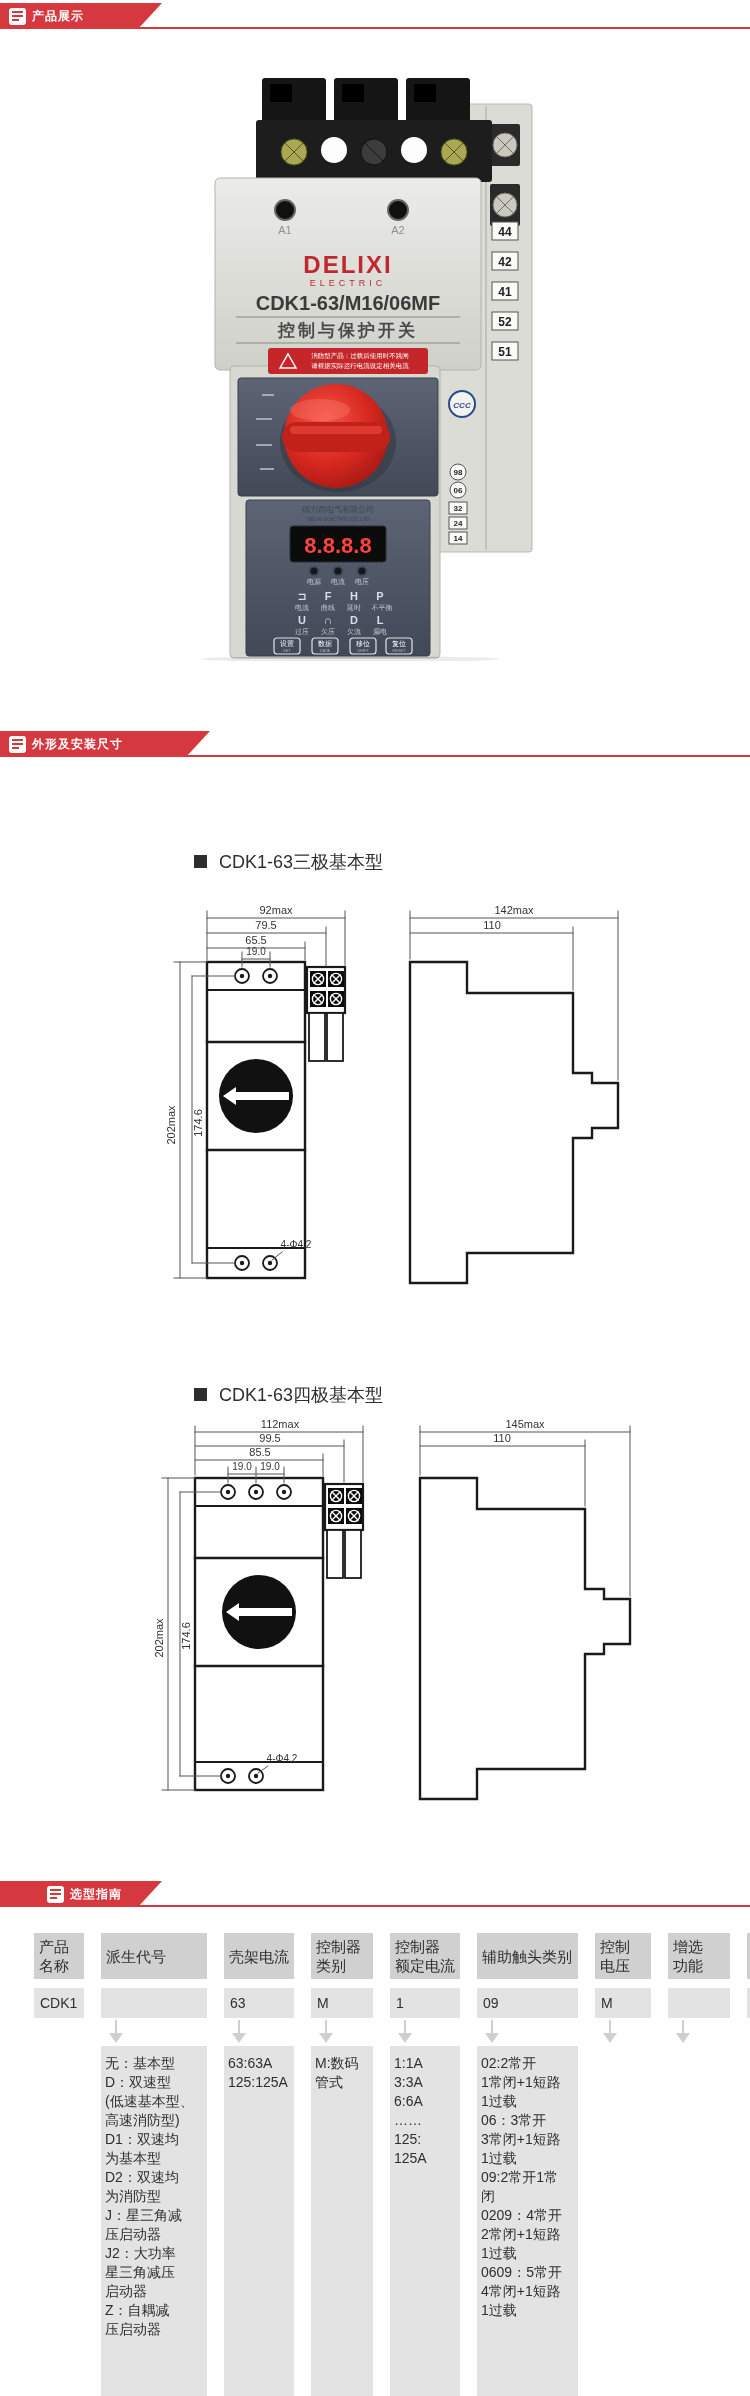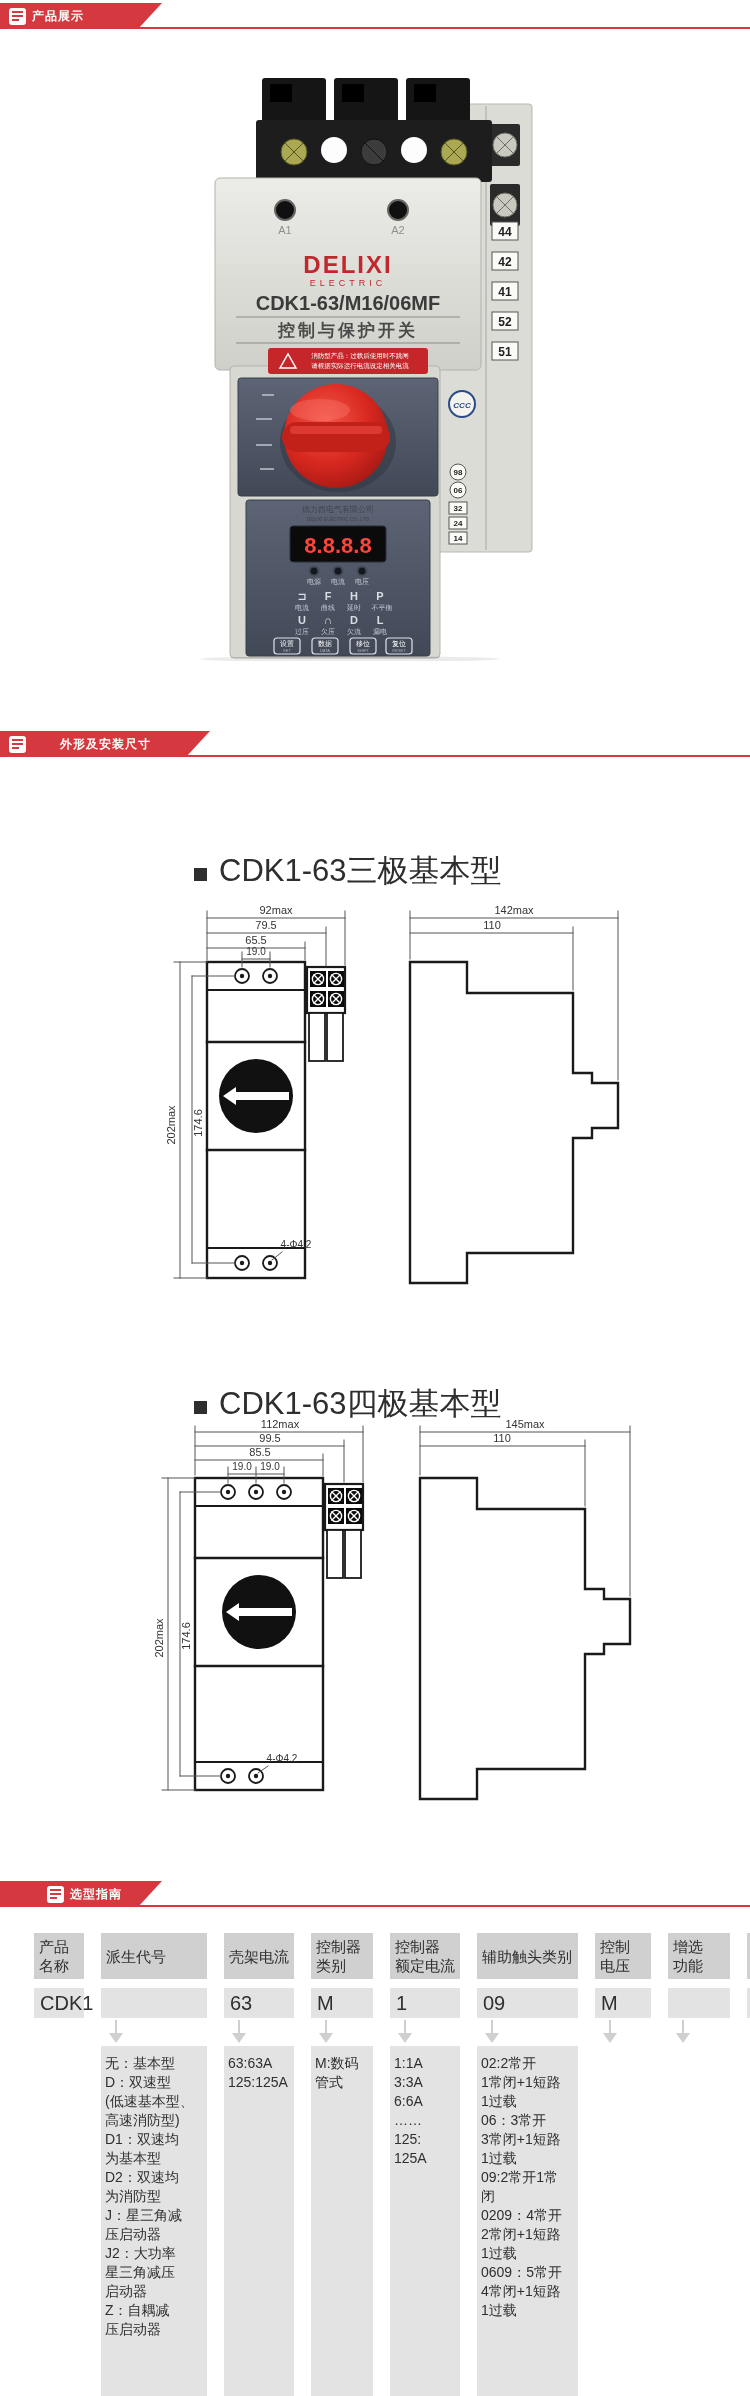--- a/index.html
+++ b/index.html
@@ -10,28 +10,28 @@
   .banner{position:absolute;left:0;height:26px;background:#d5393f;display:flex;align-items:center;
           padding-left:9px;box-sizing:border-box;}
   .banner .slant{position:absolute;right:-24px;top:0;width:0;height:0;
           border-top:26px solid #d5393f;border-right:24px solid transparent;}
   .banner-line{position:absolute;left:0;width:750px;height:2px;background:#d5393f;}
   .banner-title{color:#fff;font-size:12px;font-weight:bold;letter-spacing:1px;margin-left:6px;white-space:nowrap;}
   .doc-icon{width:17px;height:17px;background:#fff;border-radius:3px;position:relative;flex:0 0 auto;}
   .doc-icon i{position:absolute;left:3px;right:3px;height:2px;background:#d5393f;}
   .doc-icon i:nth-child(1){top:3px;} .doc-icon i:nth-child(2){top:7px;} .doc-icon i:nth-child(3){top:11px;width:7px;}
   
-  .draw-title{position:absolute;left:194px;font-size:31px;color:#2e2e2e;white-space:nowrap;}
+  .draw-title{position:absolute;left:194px;font-size:18px;color:#2e2e2e;white-space:nowrap;}
   .draw-title .sq{display:inline-block;width:13px;height:13px;background:#2e2e2e;margin-right:12px;}
   
   .grid{position:absolute;left:34px;display:grid;column-gap:17px;
         grid-template-columns:50px 106px 70px 62px 70px 101px 56px 62px 60px;border-radius:23px;}
   .th{background:#d0d0d0;font-size:15px;color:#2f2f2f;display:flex;align-items:center;
       padding:4px 5px;box-sizing:border-box;white-space:pre-line;line-height:19px;}
-  .tc{background:#e3e3e3;font-size:20px;color:#2f2f2f;display:flex;align-items:center;
+  .tc{background:#e3e3e3;font-size:14px;color:#2f2f2f;display:flex;align-items:center;
       padding:2px 6px;box-sizing:border-box;}
   .td{background:#e3e3e3;font-size:14px;color:#2f2f2f;line-height:19px;
       padding:8px 4px;box-sizing:border-box;white-space:pre-line;overflow:hidden;}
   .td.empty{background:transparent;}
   .arrowcell{display:flex;}
   .arrow{position:relative;width:14px;height:24px;margin-left:8px;}
   .arrow::before{content:'';position:absolute;left:6px;top:0;width:2px;height:14px;background:#cfcfcf;}
   .arrow::after{content:'';position:absolute;left:0;top:13px;border-left:7px solid transparent;
         border-right:7px solid transparent;border-top:10px solid #cfcfcf;}
   svg text{font-family:"Liberation Sans","DejaVu Sans",sans-serif;}
@@ -236,21 +236,21 @@
       <text x="193" y="570" font-size="7" fill="#fff">移位</text>
       <text x="193" y="576" font-size="4" fill="#aab0bb">SHIFT</text>
       <rect x="216" y="562" width="26" height="16" rx="3" fill="none" stroke="#dfe3ea" stroke-width="1.2"></rect>
       <text x="229" y="570" font-size="7" fill="#fff">复位</text>
       <text x="229" y="576" font-size="4" fill="#aab0bb">RESET</text>
     </g>
   </g>
   <ellipse cx="180" cy="583" rx="150" ry="3" fill="#000" opacity="0.08"></ellipse>
 </svg>
 
-<div class="banner" style="top:731px;width:186px;gap:28px;">
+<div class="banner" style="top:731px;width:186px;">
   <span class="doc-icon">
       <i></i>
       <i></i>
       <i></i>
     </span>
   <span class="banner-title">外形及安装尺寸</span>
   <span class="slant"></span>
 </div>
 <div class="banner-line" style="top:755px;"></div>
 

